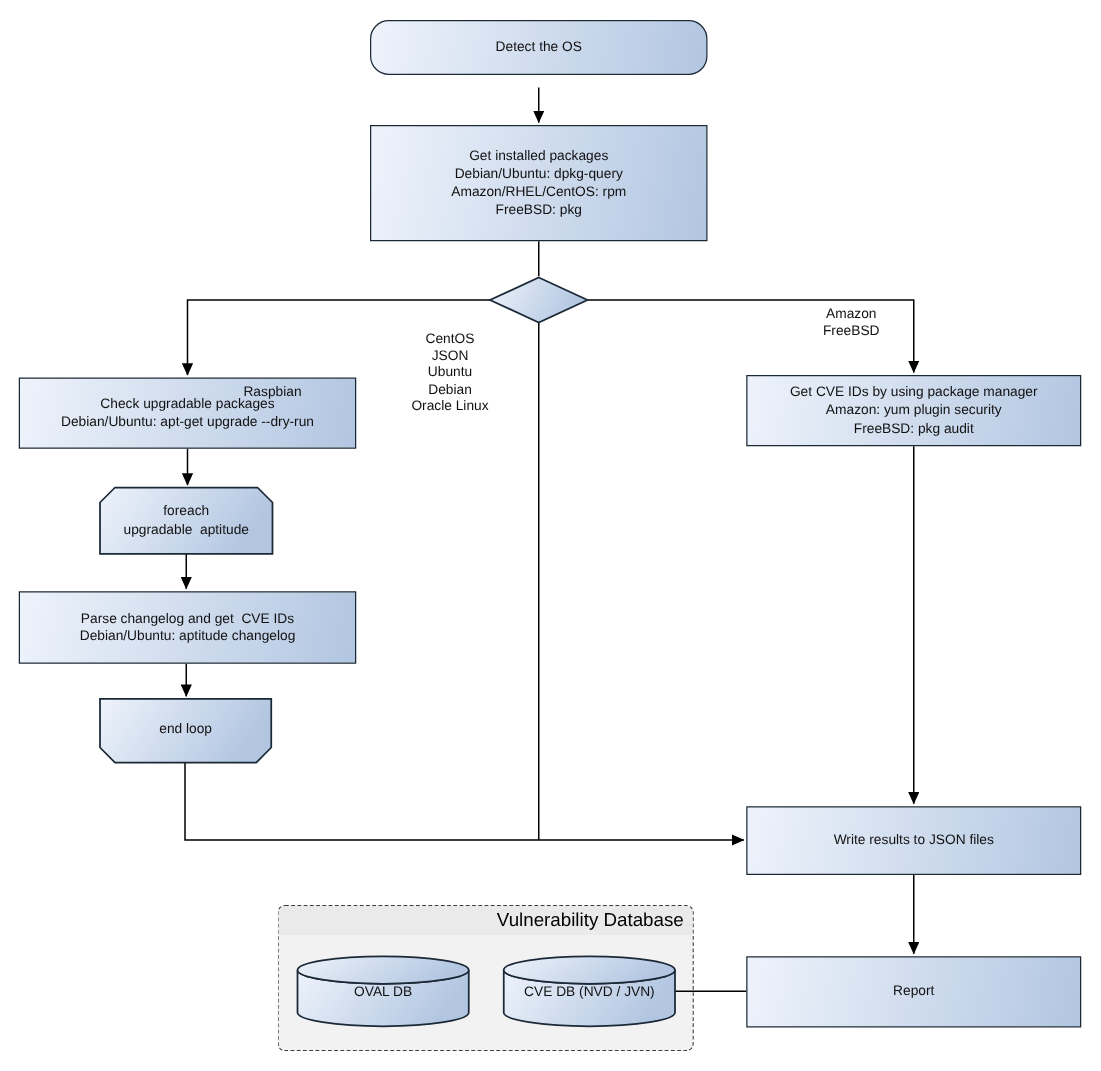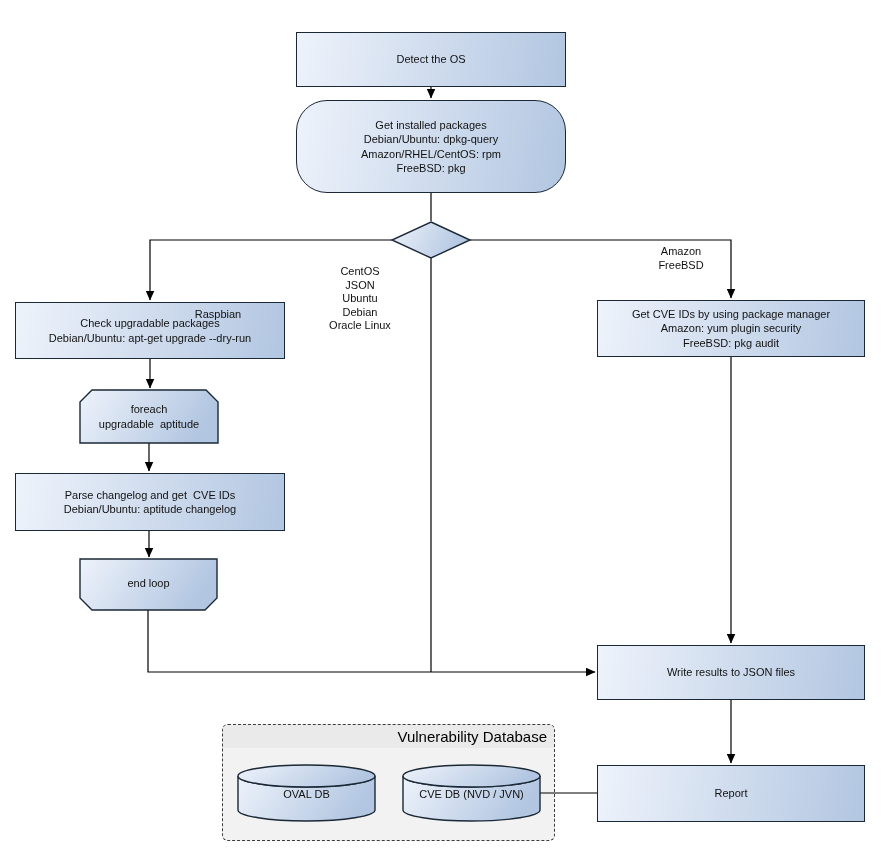--- a/index.html
+++ b/index.html
@@ -80,25 +80,25 @@
       <path d="M238,776 L238,810 A68.5 11 0 0 0 375,810 L375,776 A68.5 11 0 0 1 238,776 Z" fill="url(#nodeGrad)" stroke="#1b2836" stroke-width="1.4"></path>
       <ellipse cx="306.5" cy="776" rx="68.5" ry="11" fill="url(#nodeGrad)" stroke="#1b2836" stroke-width="1.4"></ellipse>
     </g>
 
     <g>
       <path d="M403,776 L403,810 A68.5 11 0 0 0 540,810 L540,776 A68.5 11 0 0 1 403,776 Z" fill="url(#nodeGrad)" stroke="#1b2836" stroke-width="1.4"></path>
       <ellipse cx="471.5" cy="776" rx="68.5" ry="11" fill="url(#nodeGrad)" stroke="#1b2836" stroke-width="1.4"></ellipse>
     </g>
   </svg>
 
-  <div class="node" style="left:296px;top:32px;width:270px;height:55px;">
+  <div class="node" style="left:296px;top:16px;width:270px;height:44px;border-radius:15px;">
     <div class="line">Detect the OS</div>
   </div>
 
-  <div class="node" style="left:296px;top:100px;width:270px;height:93px;border-radius:31px;">
+  <div class="node" style="left:296px;top:100px;width:270px;height:93px;">
     <div class="line">Get installed packages</div>
     <div class="line">Debian/Ubuntu: dpkg-query</div>
     <div class="line">Amazon/RHEL/CentOS: rpm</div>
     <div class="line">FreeBSD: pkg</div>
   </div>
 
   <div class="node" style="left:15px;top:302px;width:270px;height:57px;">
     <div class="line">Check upgradable packages</div>
     <div class="line">Debian/Ubuntu: apt-get upgrade --dry-run</div>
   </div>

